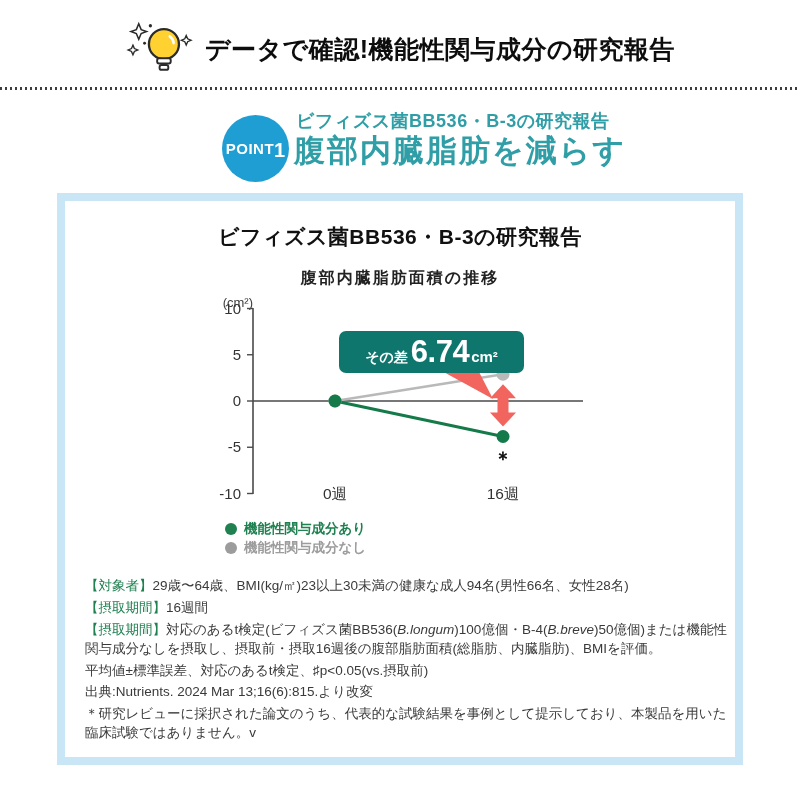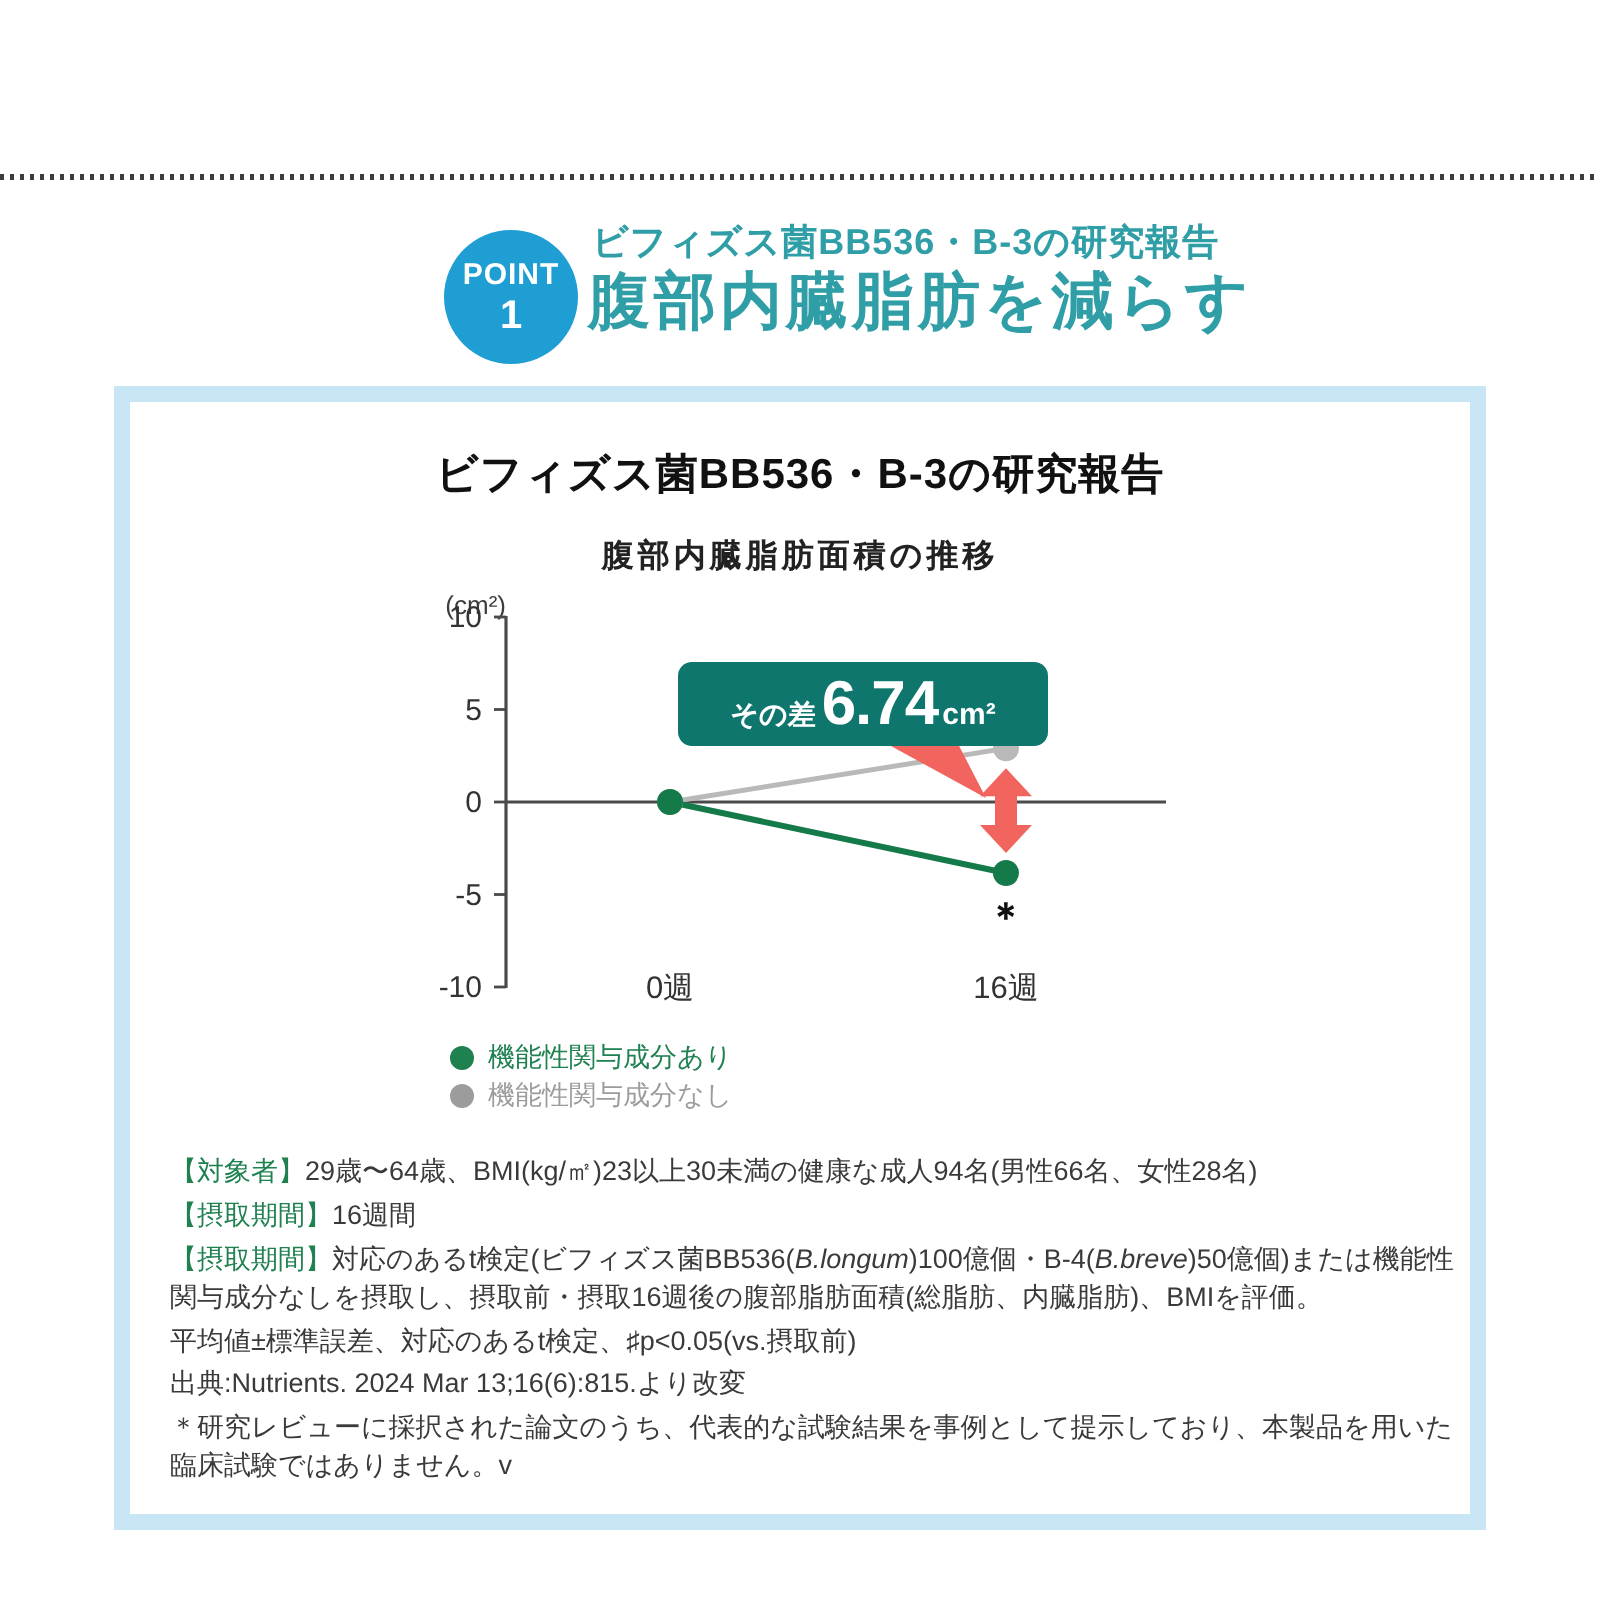--- a/index.html
+++ b/index.html
@@ -7,21 +7,21 @@
   .page { position:relative; width:800px; height:800px; background:#fff; overflow:hidden; }
 
   
   .header { position:absolute; top:18px; left:0; width:100%; display:flex; justify-content:center; align-items:center; gap:6px; }
   .header h1 { font-size:25px; font-weight:800; color:#0d0d0d; margin:0; letter-spacing:0.5px; }
   .divider { position:absolute; top:87px; left:0; width:100%; height:3px;
              background:repeating-linear-gradient(90deg,#3d3d3d 0 2px,transparent 2px 5px); }
 
   
   .point-badge { position:absolute; left:222px; top:115px; width:67px; height:67px; border-radius:50%;
-                 background:#1f9ed3; color:#fff; display:flex; flex-direction:column; align-items:center;
+                 background:#1f9ed3; color:#fff; display:flex; flex-direction:row; align-items:center;
                  justify-content:center; line-height:1; }
   .pb-top { font-size:15px; font-weight:800; letter-spacing:0.5px; }
   .pb-num { font-size:20px; font-weight:800; margin-top:3px; }
   .point-subtitle { position:absolute; left:296px; top:109px; font-size:18px; font-weight:700; color:#2f9ea6; letter-spacing:0.5px; }
   .point-title   { position:absolute; left:294px; top:130px; font-size:31px; font-weight:800; color:#2f9ea6; letter-spacing:2px; }
 
   
   .card { position:absolute; left:57px; top:193px; width:686px; height:572px;
           border:8px solid #c9e6f7; background:#fff; }
   .card-title { position:absolute; top:22px; left:0; width:100%; text-align:center;
@@ -32,33 +32,47 @@
   .chart-svg { position:absolute; left:75px; top:99px; }
 
   .callout { position:absolute; left:274px; top:130px; width:185px; height:42px; background:#0f766e;
              border-radius:7px; color:#fff; display:flex; align-items:baseline; justify-content:center;
              padding-top:5px; }
   .c-prefix { font-size:14px; font-weight:700; margin-right:3px; }
   .c-value  { font-size:31px; font-weight:700; line-height:1; letter-spacing:-0.5px; }
   .c-unit   { font-size:15px; font-weight:700; margin-left:2px; }
 
   .legend { position:absolute; left:160px; top:318px; }
-  .legend-row { display:flex; align-items:center; gap:7px; height:19px; font-size:13.5px; font-weight:400; }
+  .legend-row { display:flex; align-items:center; gap:7px; height:19px; font-size:13.5px; font-weight:700; }
   .legend-dot { width:12px; height:12px; border-radius:50%; flex:0 0 auto; }
 
   .notes { position:absolute; left:20px; top:376px; width:652px; font-size:13.5px; line-height:1.4; color:#3a3a3a; }
   .note { margin:0 0 3px 0; }
   .note-label { color:#1f8050; }
   .italic { font-style:italic; }
 </style>
 </head>
 <body>
 
 <div class="page">
 
+  <div class="header">
+    <svg width="74" height="62" viewBox="0 0 76 64" aria-hidden="true">
+      <polygon points="14,6 16.5,12 22,14 16.5,16 14,22 11.5,16 6,14 11.5,12" fill="#ffffff" stroke="#2b2b2b" stroke-width="1.6"></polygon>
+      <polygon points="8,28 9.5,31.5 13,33 9.5,34.5 8,38 6.5,34.5 3,33 6.5,31.5" fill="#ffffff" stroke="#2b2b2b" stroke-width="1.4"></polygon>
+      <polygon points="63,18 64.5,21.5 68,23 64.5,24.5 63,28 61.5,24.5 58,23 61.5,21.5" fill="#ffffff" stroke="#2b2b2b" stroke-width="1.4"></polygon>
+      <circle cx="26" cy="8" r="1.7" fill="#2b2b2b"></circle>
+      <circle cx="20" cy="26" r="1.5" fill="#2b2b2b"></circle>
+      <circle cx="40" cy="27" r="15.5" fill="#ffd232" stroke="#2b2b2b" stroke-width="2.4"></circle>
+      <path d="M46 19 a9 9 0 0 1 4 7" stroke="#ffffff" stroke-width="2.6" fill="none" stroke-linecap="round"></path>
+      <rect x="33" y="41.5" width="14" height="5.5" rx="2" fill="#ffffff" stroke="#2b2b2b" stroke-width="2"></rect>
+      <rect x="35.5" y="48.5" width="9" height="5" rx="2" fill="#ffffff" stroke="#2b2b2b" stroke-width="2"></rect>
+    </svg>
+    <h1>データで確認!機能性関与成分の研究報告</h1>
+  </div>
   <div class="divider"></div>
 
   <div class="point-badge">
     <span class="pb-top">POINT</span>
     <span class="pb-num">1</span>
   </div>
   <div class="point-subtitle">ビフィズス菌BB536・B-3の研究報告</div>
   <div class="point-title">腹部内臓脂肪を減らす</div>
 
   <div class="card">

